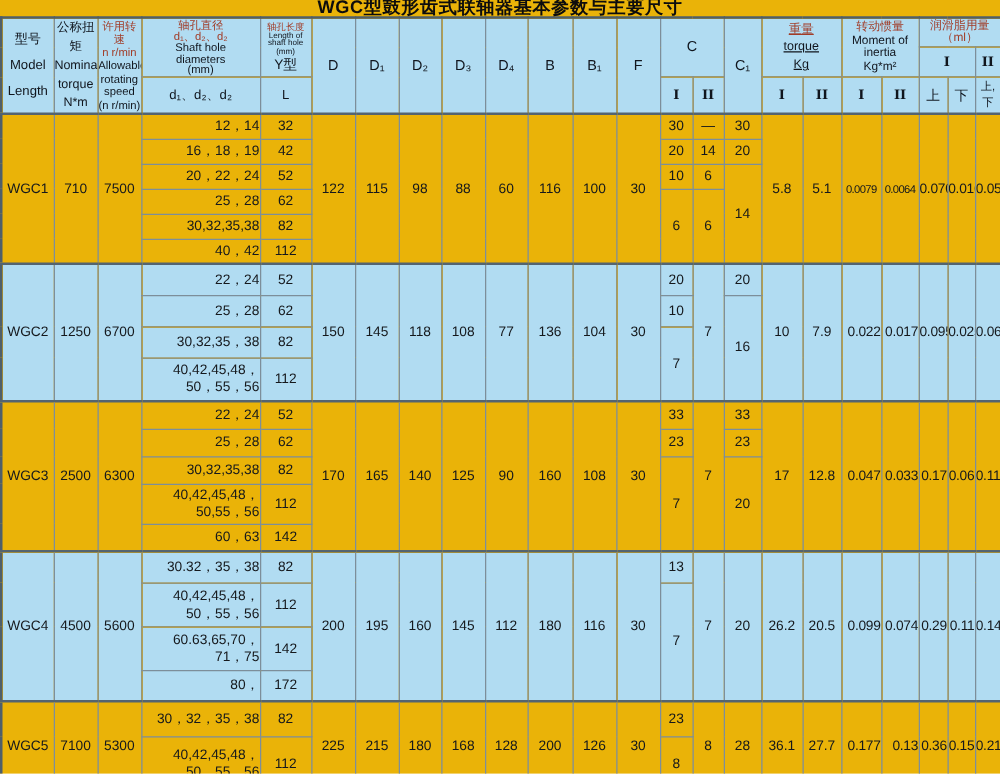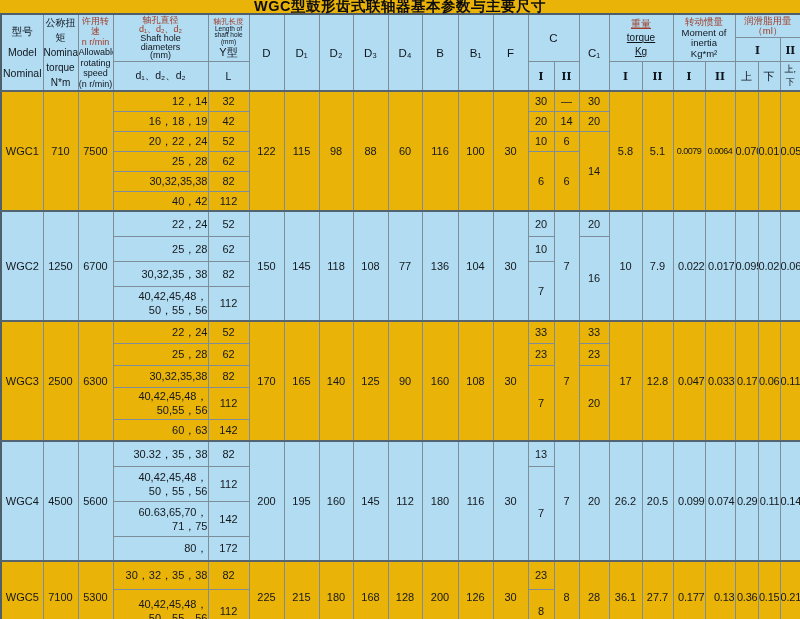--- a/index.html
+++ b/index.html
@@ -66,21 +66,21 @@
         <col style="width:30px">
       <col style="width:23px">
         <col style="width:22px">
         <col style="width:21px">
     </colgroup>
 
     <tbody>
         <tr class="hdr r22">
       <td rowspan="3" class="h-model">型号
 Model
-Nominal</td>
+Length</td>
       <td rowspan="3" class="h-torque">公称扭矩
 Nominal
 torque
 N*m</td>
       <td rowspan="3" class="h-speed">
         <div class="red pre">许用转速
 n r/min</div>
         <div class="pre">Allowable
 rotating
 speed

